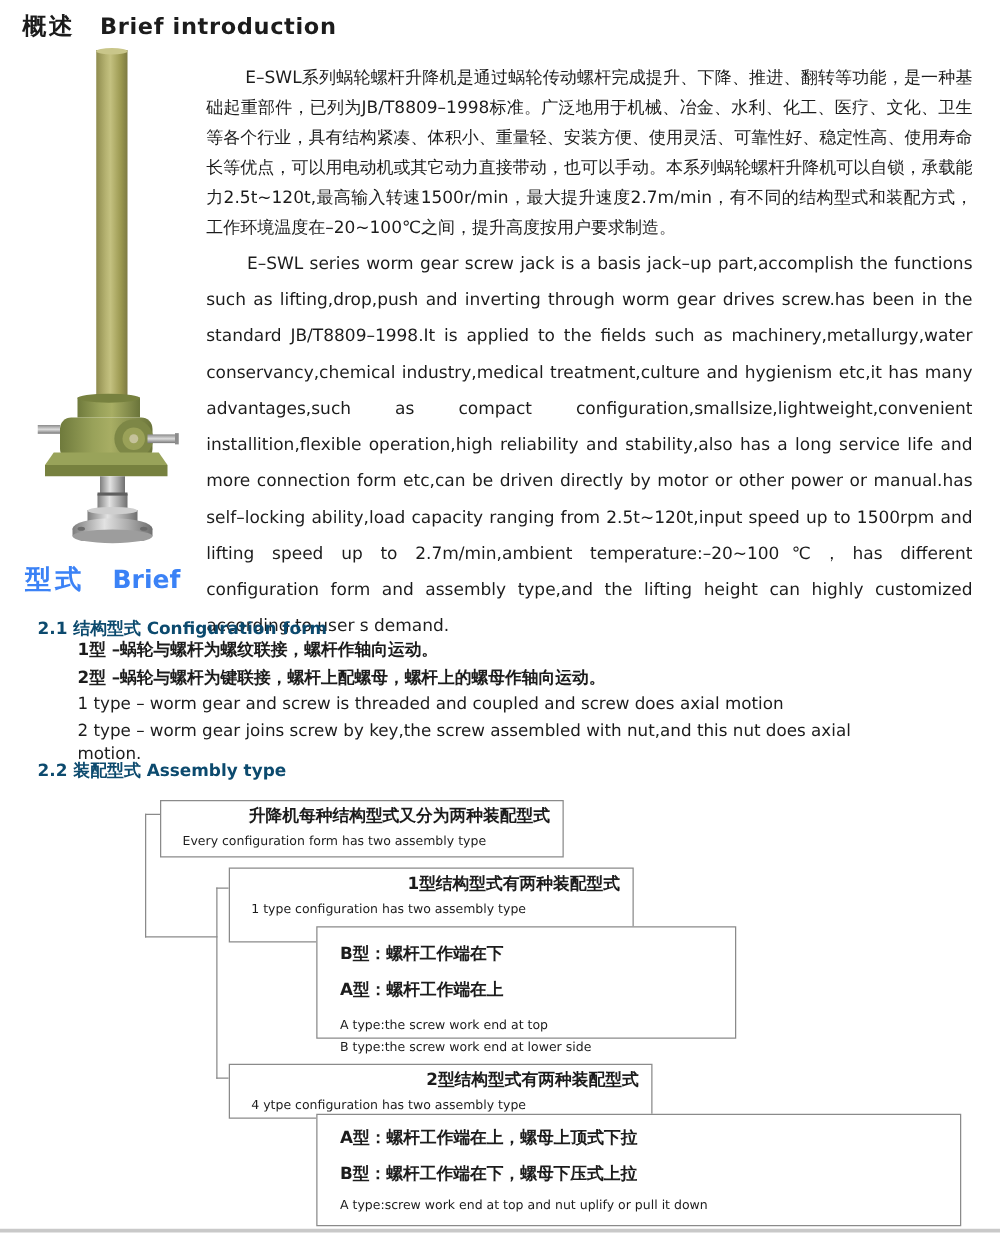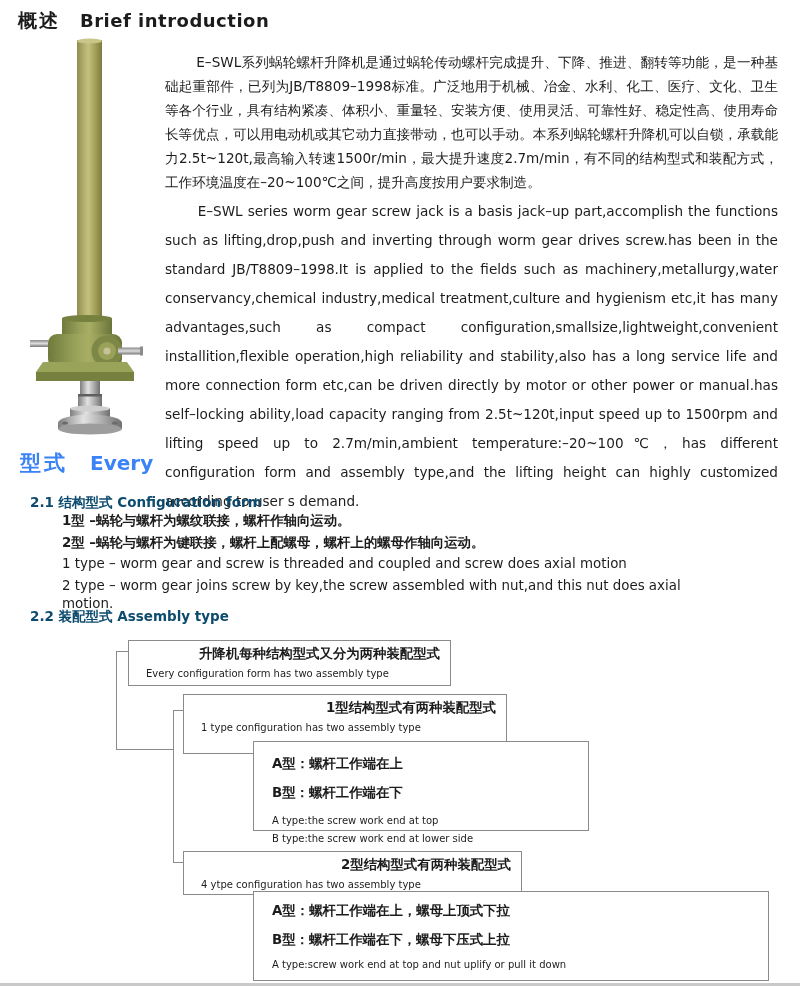--- a/index.html
+++ b/index.html
@@ -111,21 +111,21 @@
   <ellipse cx="85" cy="385" rx="3" ry="1.6" fill="#6b6b6b"></ellipse>
 </svg>
 
 <div class="abs intro-text">
   <p class="para zh">E–SWL系列蜗轮螺杆升降机是通过蜗轮传动螺杆完成提升、下降、推进、翻转等功能，是一种基础起重部件，已列为JB/T8809–1998标准。广泛地用于机械、冶金、水利、化工、医疗、文化、卫生等各个行业，具有结构紧凑、体积小、重量轻、安装方便、使用灵活、可靠性好、稳定性高、使用寿命长等优点，可以用电动机或其它动力直接带动，也可以手动。本系列蜗轮螺杆升降机可以自锁，承载能力2.5t~120t,最高输入转速1500r/min，最大提升速度2.7m/min，有不同的结构型式和装配方式，工作环境温度在–20~100℃之间，提升高度按用户要求制造。</p>
   <p class="para en">E–SWL series worm gear screw jack is a basis jack–up part,accomplish the functions such as lifting,drop,push and inverting through worm gear drives screw.has been in the standard JB/T8809–1998.It is applied to the fields such as machinery,metallurgy,water conservancy,chemical industry,medical treatment,culture and hygienism etc,it has many advantages,such as compact configuration,smallsize,lightweight,convenient installition,flexible operation,high reliability and stability,also has a long service life and more connection form etc,can be driven directly by motor or other power or manual.has self–locking ability,load capacity ranging from 2.5t~120t,input speed up to 1500rpm and lifting speed up to 2.7m/min,ambient temperature:–20~100℃，has different configuration form and assembly type,and the lifting height can highly customized according to user s demand.</p>
 </div>
 
 <div class="abs type-title" style="color:#3b82f6;">
   <span class="t-zh">型式</span>
-  <span class="t-en">Every</span>
+  <span class="t-en">Brief</span>
 </div>
 
 <div class="abs sec-label s21-label">2.1 结构型式  Configuration form</div>
 
 <div class="abs cfg-list">
   <div class="li zh">1型 –蜗轮与螺杆为螺纹联接，螺杆作轴向运动。</div>
   <div class="li zh">2型 –蜗轮与螺杆为键联接，螺杆上配螺母，螺杆上的螺母作轴向运动。</div>
   <div class="li en">1  type – worm gear and screw is threaded and coupled and screw does axial motion</div>
   <div class="li en">2  type – worm gear joins screw by key,the screw assembled with nut,and this nut does axial motion.</div>
 </div>
@@ -145,22 +145,22 @@
     <div class="zh-line">升降机每种结构型式又分为两种装配型式</div>
     <div class="en-line">Every configuration form has two assembly type</div>
   </div>
 
   <div class="fbox fb-2line" style="left:183px;top:64px;width:324px;height:60px;">
     <div class="zh-line">1型结构型式有两种装配型式</div>
     <div class="en-line">1 type configuration has two assembly type</div>
   </div>
 
   <div class="fbox fb-4line" style="left:253px;top:111px;width:336px;height:90px;">
+    <div class="zh-line">B型：螺杆工作端在下</div>
     <div class="zh-line">A型：螺杆工作端在上</div>
-    <div class="zh-line">B型：螺杆工作端在下</div>
     <div class="en-line en-first">A type:the screw work end at top</div>
     <div class="en-line">B type:the screw work end at lower side</div>
   </div>
 
   <div class="fbox fb-2line" style="left:183px;top:221px;width:339px;height:44px;">
     <div class="zh-line">2型结构型式有两种装配型式</div>
     <div class="en-line">4 ytpe configuration has two assembly type</div>
   </div>
 
   <div class="fbox fb-4line" style="left:253px;top:261px;width:516px;height:90px;padding-top:4px;">

